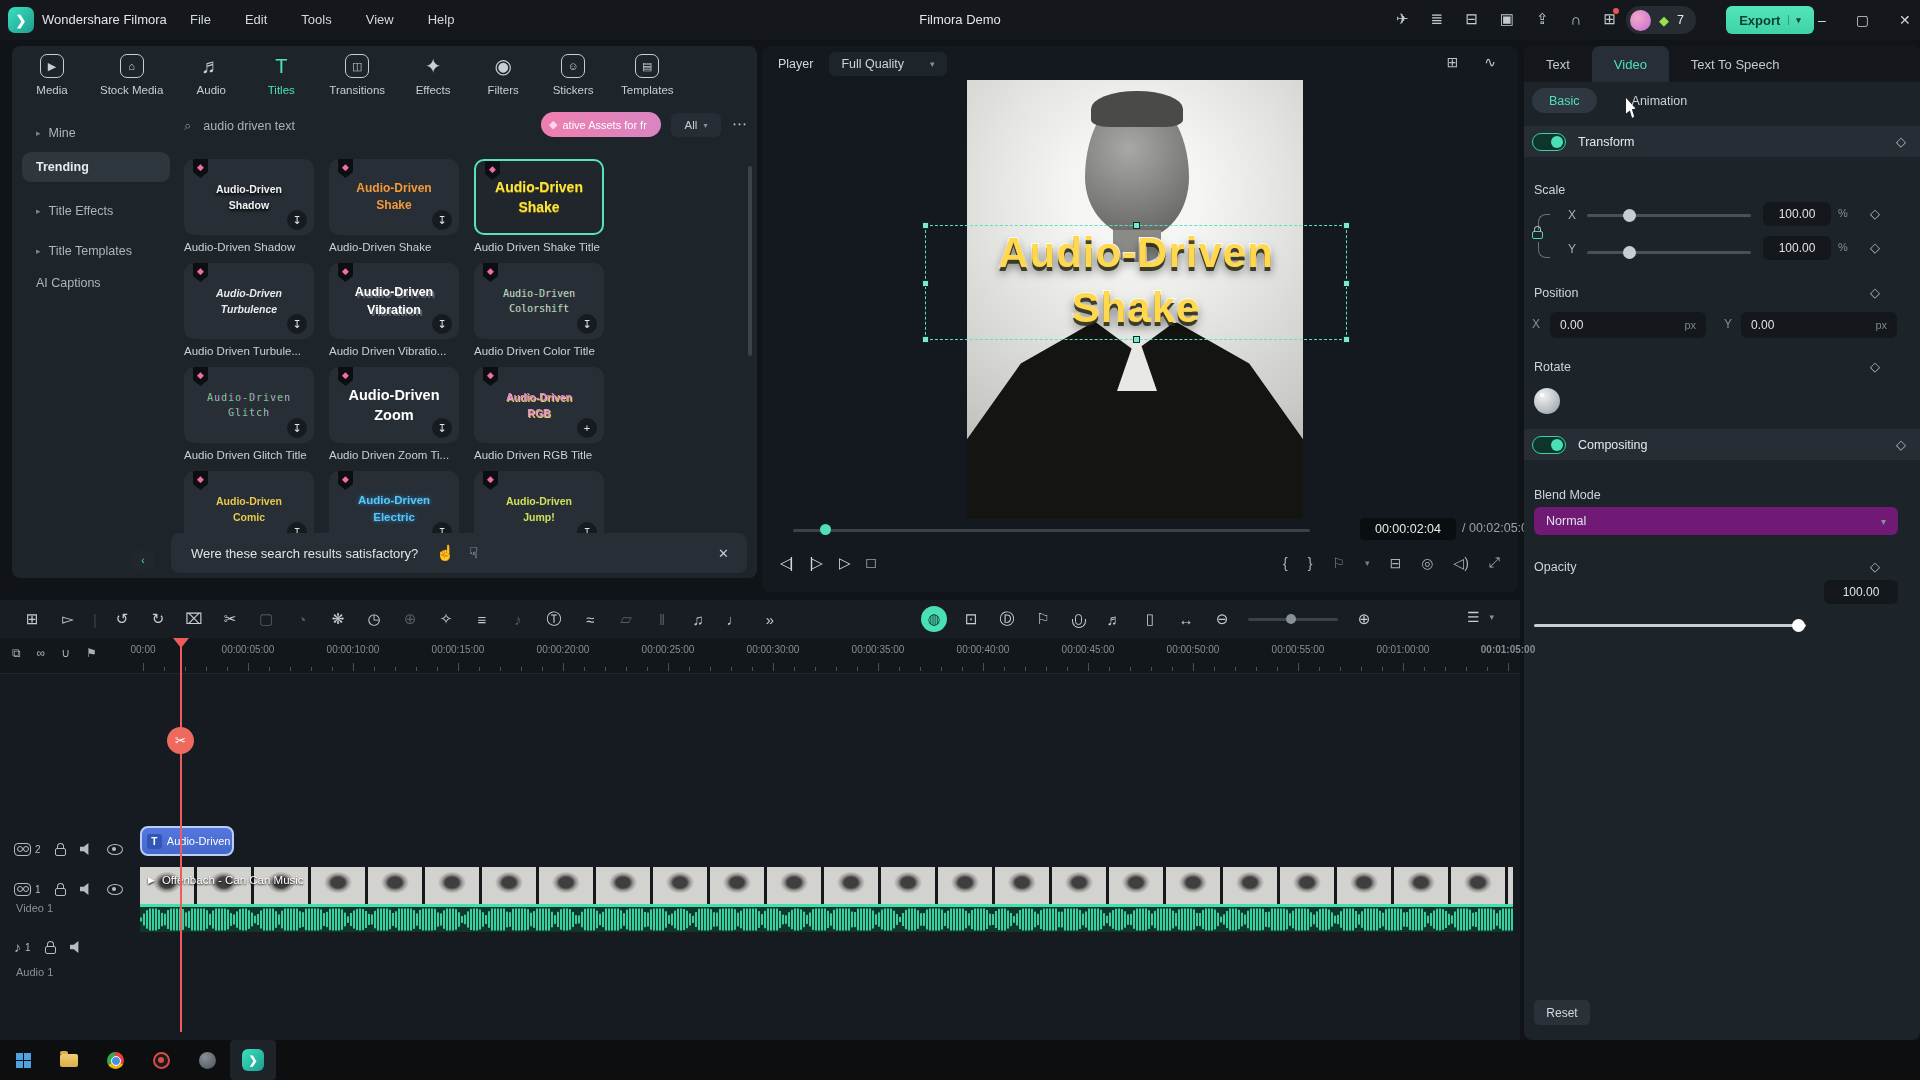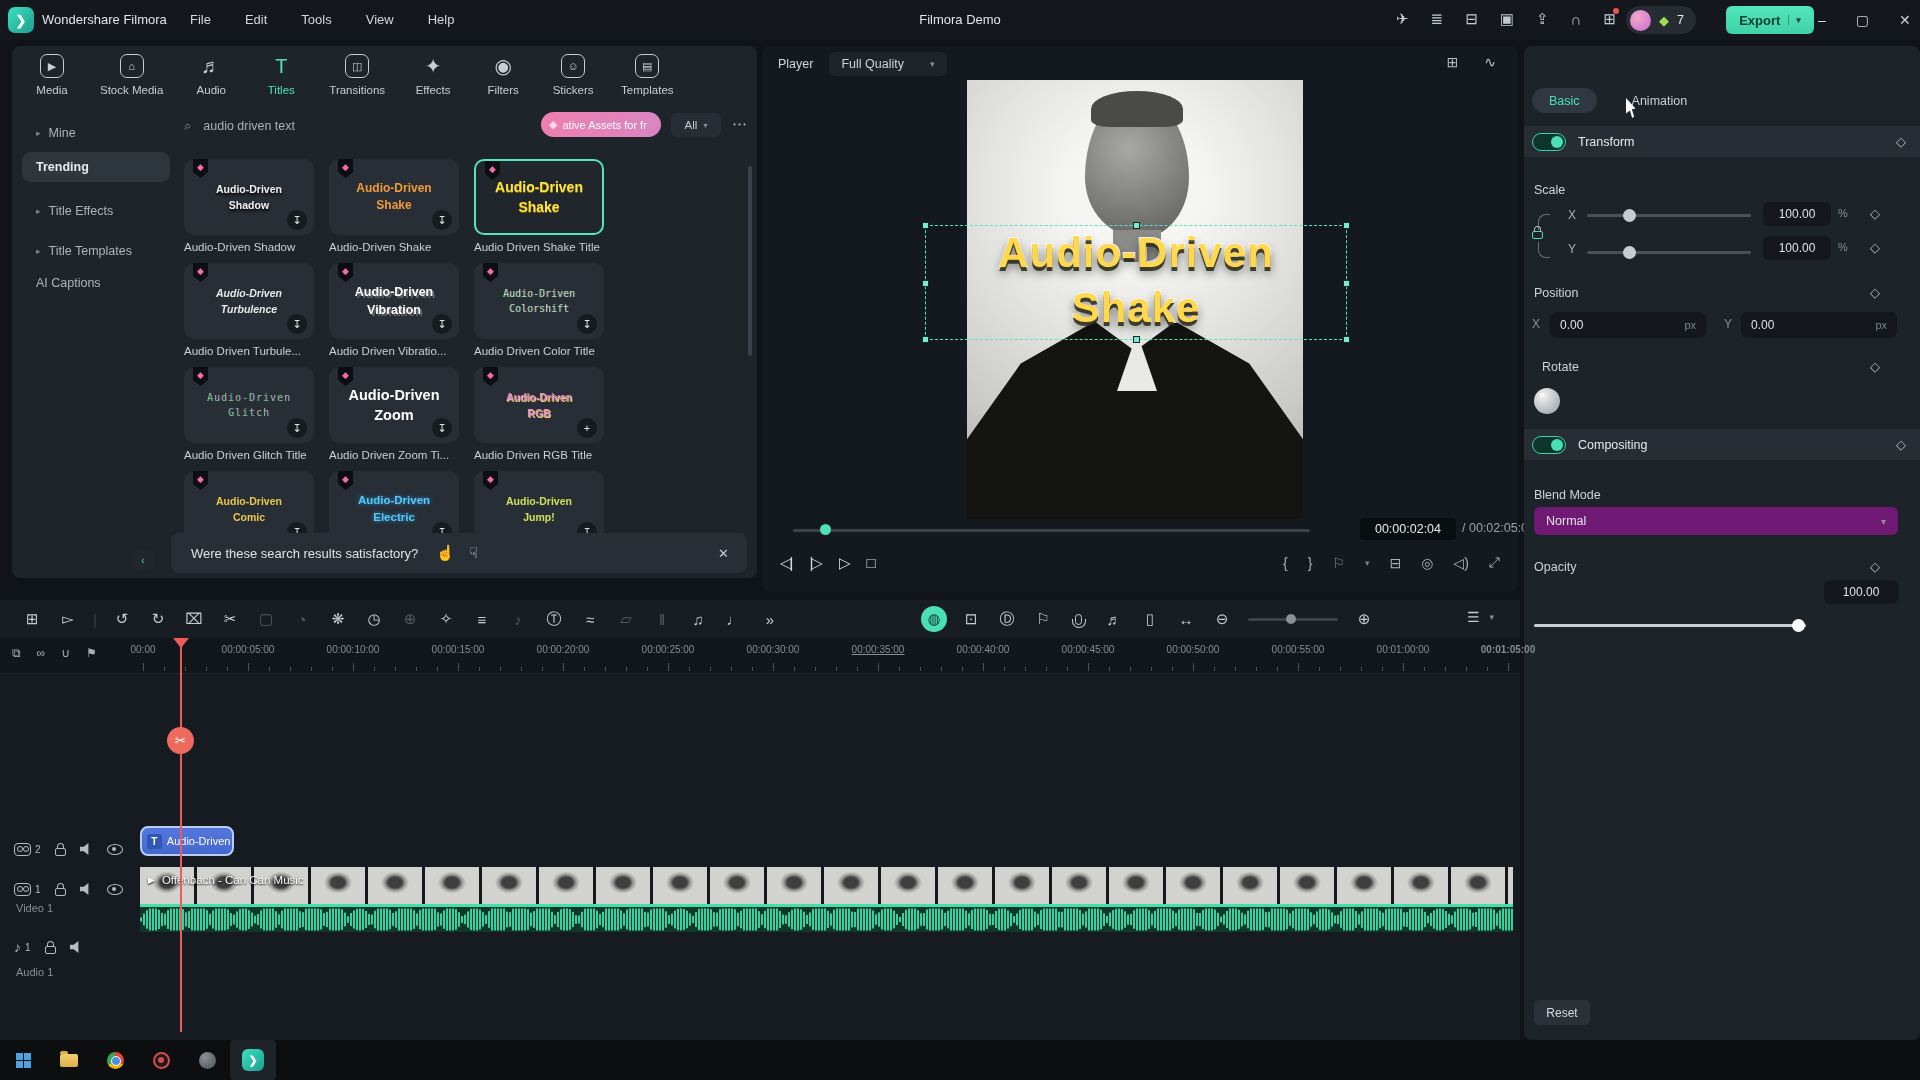--- a/index.html
+++ b/index.html
@@ -447,20 +447,25 @@
         <span style="color: rgb(120, 128, 136);">⚐</span>
         <span style="color: rgb(120, 128, 136); font-size: 9px;">▾</span>
         <span>⊟</span>
         <span>◎</span>
         <span>◁)</span>
         <span>⤢</span>
       </div>
   </div>
 
   <div class="abs" id="right-panel">
+    <div class="abs" id="prop-tabs">
+        <div class="ptab">Text</div>
+        <div class="ptab active">Video</div>
+        <div class="ptab">Text To Speech</div>
+      </div>
     <div class="abs" id="subtab-row">
         <div class="pill active">Basic</div>
         <div class="pill">Animation</div>
       </div>
     <div class="abs strip" style="top:80px;">
       <span class="toggle"></span>
       <span class="sec-label" style="color:#e6e9eb;">Transform</span>
       <span class="diamond">◇</span>
     </div>
     <div class="abs sec-label" style="left:10px;top:137px;">Scale</div>
@@ -488,21 +493,21 @@
     <div class="abs" style="left:8px;top:271px;font-size:12px;color:#8a9097;">X</div>
     <div class="abs in-box" style="left:26px;top:266px;width:156px;">
       <span>0.00</span>
         <span class="unit">px</span>
     </div>
     <div class="abs" style="left:200px;top:271px;font-size:12px;color:#8a9097;">Y</div>
     <div class="abs in-box" style="left:217px;top:266px;width:156px;">
       <span>0.00</span>
         <span class="unit">px</span>
     </div>
-    <div class="abs sec-label" style="left:10px;top:314px;margin-left:8px;">Rotate</div>
+    <div class="abs sec-label" style="left:10px;top:314px;">Rotate</div>
     <div class="abs kd" style="left:346px;top:313px;">◇</div>
     <div class="abs knob" style="left:10px;top:336px;"></div>
     <div class="abs strip" style="top:383px;">
       <span class="toggle"></span>
       <span class="sec-label" style="color:#e6e9eb;">Compositing</span>
       <span class="diamond">◇</span>
     </div>
     <div class="abs sec-label" style="left:10px;top:442px;">Blend Mode</div>
     <div class="abs dd-box" style="left:10px;top:461px;width:364px;">
       <span>Normal</span>
@@ -569,21 +574,21 @@
           <span>∪</span>
           <span>⚑</span>
         </div>
     <span class="rlabel" style="left: 143px;">00:00</span>
         <span class="rlabel" style="left: 248px;">00:00:05:00</span>
         <span class="rlabel" style="left: 353px;">00:00:10:00</span>
         <span class="rlabel" style="left: 458px;">00:00:15:00</span>
         <span class="rlabel" style="left: 563px;">00:00:20:00</span>
         <span class="rlabel" style="left: 668px;">00:00:25:00</span>
         <span class="rlabel" style="left: 773px;">00:00:30:00</span>
-        <span class="rlabel" style="left: 878px; text-decoration: underline;">00:00:35:00</span>
+        <span class="rlabel" style="left: 878px;">00:00:35:00</span>
         <span class="rlabel" style="left: 983px;">00:00:40:00</span>
         <span class="rlabel" style="left: 1088px;">00:00:45:00</span>
         <span class="rlabel" style="left: 1193px;">00:00:50:00</span>
         <span class="rlabel" style="left: 1298px;">00:00:55:00</span>
         <span class="rlabel" style="left: 1403px;">00:01:00:00</span>
         <span class="rlabel" style="left: 1508px; font-weight: bold;">00:01:05:00</span>
         <div class="rtick" style="left: 143px; height: 8px;"></div>
         <div class="rtick" style="left: 164px; height: 4px;"></div>
         <div class="rtick" style="left: 185px; height: 4px;"></div>
         <div class="rtick" style="left: 206px; height: 4px;"></div>

